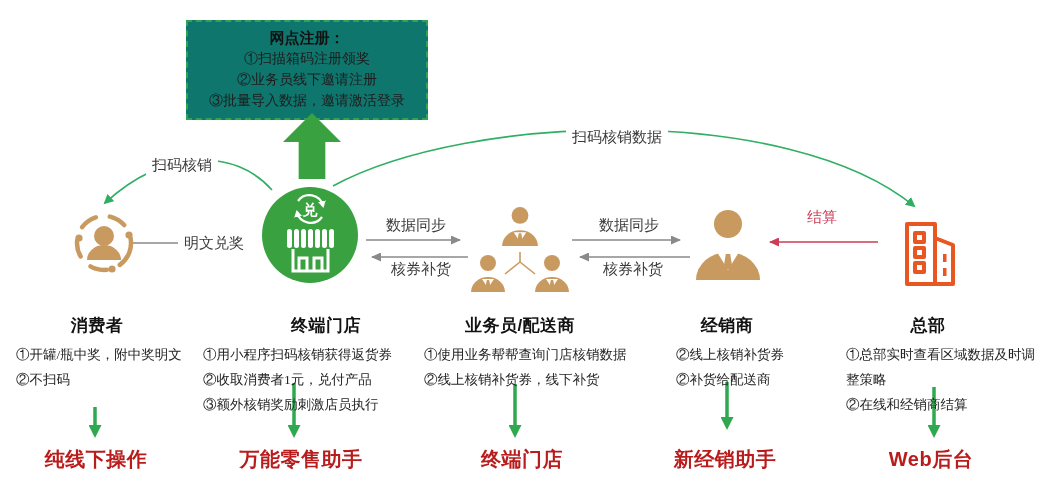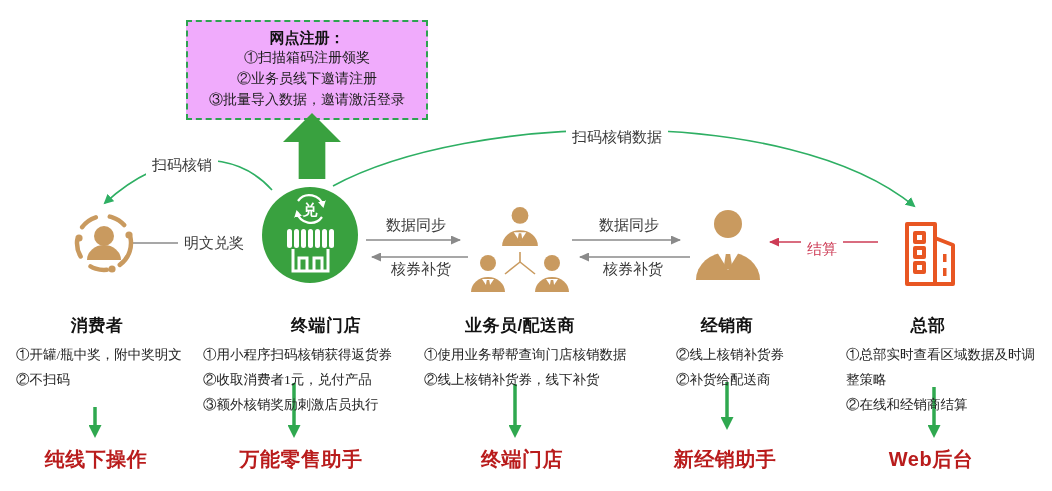--- a/index.html
+++ b/index.html
@@ -4,24 +4,24 @@
 <style>
   html,body{margin:0;padding:0;background:#fff;}
   .canvas{
     position:relative;width:1052px;height:491px;background:#fff;overflow:hidden;
     font-family:"Liberation Sans",sans-serif;color:#1c1c1c;
   }
   
   .reg-box{
     position:absolute;left:186px;top:20px;width:234px;
     border:2px dashed #2ea350;padding:5px 2px 7px 2px;text-align:center;
-    background:#f0abfc;
+    background:#0f766e;
   }
   .reg-box .reg-title{font-size:15px;font-weight:bold;line-height:21px;color:#111;}
-  .reg-box .reg-item{font-size:14px;font-weight:500;line-height:21px;color:#1d1d1d;font-family:Liberation Mono, monospace;}
+  .reg-box .reg-item{font-size:14px;font-weight:500;line-height:21px;color:#1d1d1d;}
 
   
   .block-arrow-up{
     position:absolute;left:283px;top:113px;width:58px;height:66px;background:#39a13f;
     clip-path:polygon(50% 0,100% 44%,73% 44%,73% 100%,27% 100%,27% 44%,0 44%);
   }
 
   
   .icon-abs{position:absolute;}
   .store-circle{
@@ -37,21 +37,21 @@
   
   .notes{
     position:absolute;font-family:"Liberation Serif","DejaVu Serif",serif;
     font-size:13.5px;line-height:25px;color:#242424;
   }
   
   .flow-label{
     position:absolute;transform:translateX(-50%);font-size:15px;color:#3a3a3a;
     white-space:nowrap;background:#fff;padding:0 6px;
   }
-  .flow-label.red{color:#cd3b55;margin-top:32px;}
+  .flow-label.red{color:#cd3b55;}
   
   .tool-label{
     position:absolute;transform:translateX(-50%);font-size:20px;font-weight:bold;
     color:#b91c1c;white-space:nowrap;letter-spacing:.5px;
   }
   svg.overlay{position:absolute;left:0;top:0;pointer-events:none;}
 </style>
 </head>
 <body>
 

